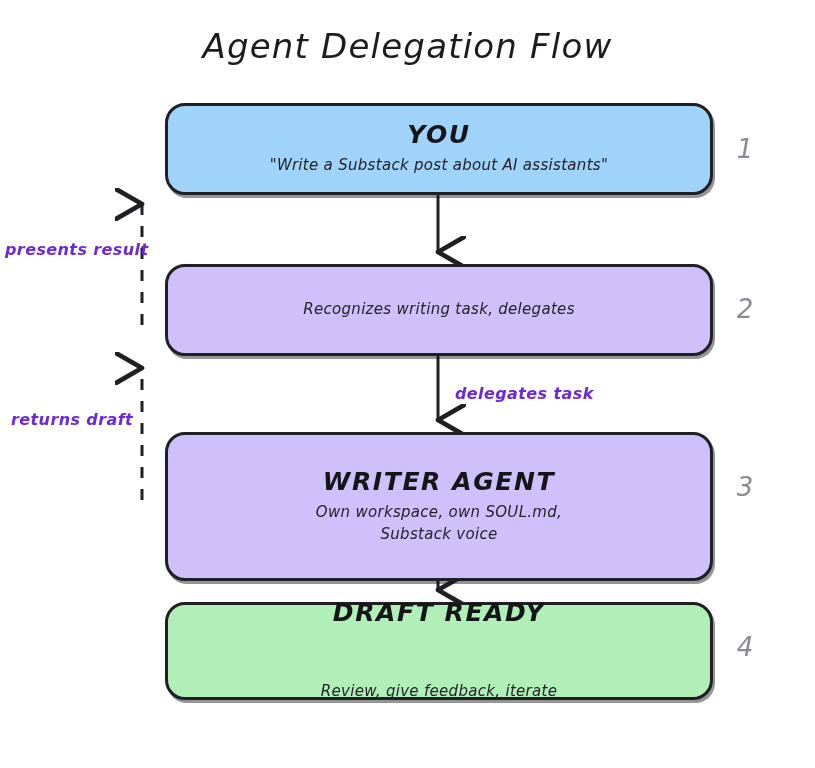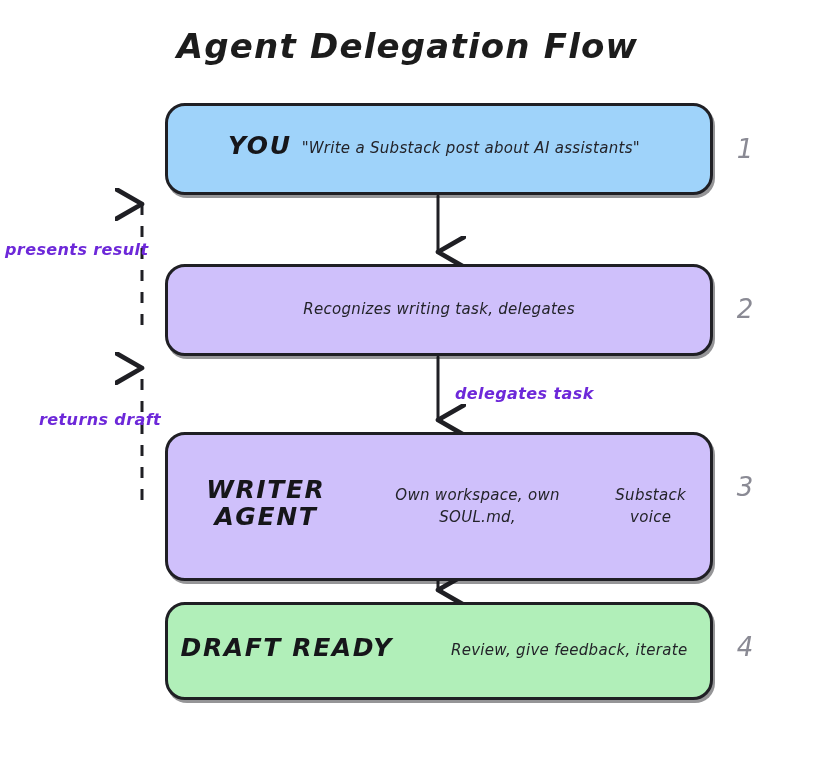--- a/index.html
+++ b/index.html
@@ -31,33 +31,34 @@
   }
 
   .title {
     position: absolute;
     left: 0;
     top: 26px;
     width: 815px;
     text-align: center;
     font-family: "DejaVu Sans", sans-serif;
     font-size: 34px;
-    font-weight: 700;
+    font-weight: 400;
     font-style: italic;
     letter-spacing: 1.2px;
     color: #1c1c1c;
     white-space: nowrap;
   }
 
   .node {
     position: absolute;
     box-sizing: border-box;
     border: 3px solid #1f1f24;
     border-radius: 20px;
     display: flex;
+    flex-direction: column;
     align-items: center;
     justify-content: center;
     text-align: center;
     box-shadow: 2px 3px 0 rgba(20,20,25,0.45);
   }
 
   .node-title {
     font-family: "DejaVu Sans", sans-serif;
     font-size: 25px;
     font-weight: 700;
@@ -103,21 +104,21 @@
     font-family: "DejaVu Sans", sans-serif;
     font-size: 16px;
     font-style: italic;
     font-weight: 600;
     color: #6d28d9;
     letter-spacing: 0.4px;
     white-space: nowrap;
   }
   #label-delegates { left: 455px; top: 384px; }
   #label-presents  { left: 5px;  top: 240px; }
-  #label-returns   { left: 11px; top: 410px; margin-left: 28px; }
+  #label-returns   { left: 11px; top: 410px; }
 </style>
 </head>
 <body>
 
 <div id="diagram">
 
   <div class="title">Agent Delegation Flow</div>
 
   <svg class="svg-layer" viewBox="0 0 815 768" xmlns="http://www.w3.org/2000/svg">
     <defs>

